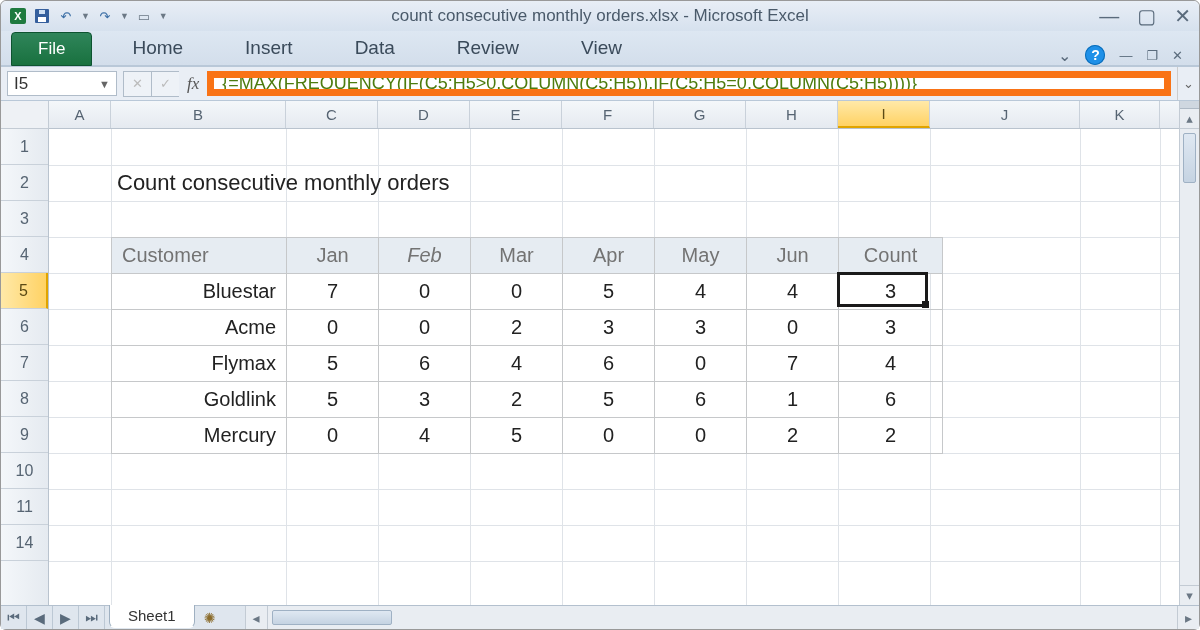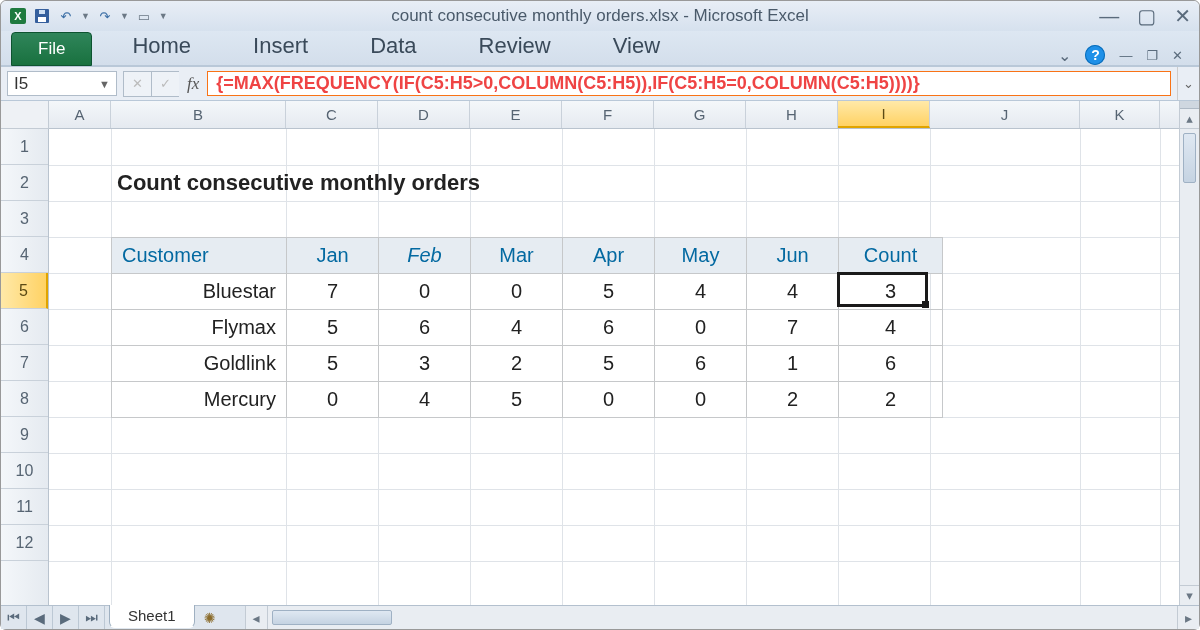--- a/index.html
+++ b/index.html
@@ -62,21 +62,21 @@
     color: #fff;
     padding: 6px 26px;
     font-size: 17px;
     border-top-left-radius: 4px;
     border-top-right-radius: 4px;
     border: 1px solid #0d5330;
     margin-bottom: -1px;
   }
   .tab {
     color: #3a4a5a;
-    font-size: 22px;
+    font-size: 19px;
     padding: 6px 22px;
     margin-left: 18px;
     cursor: default;
   }
   .ribbon-right { margin-left: auto; display:flex; align-items:center; gap:14px; color:#5a6b7c; padding-right:6px;}
   .help-circle {
     width: 20px; height: 20px; border-radius: 50%;
     background: #1e90e8; color: #fff; font-weight: bold;
     display: flex; align-items: center; justify-content: center;
     font-size: 14px;
@@ -114,30 +114,29 @@
     font-style: italic;
     font-family: "Times New Roman", serif;
     font-size: 17px;
     color: #555;
     padding: 0 8px;
     display:flex;align-items:center;
   }
   .formula-input {
     flex: 1;
     background: #fff;
-    border: 1px solid #f97316;
+    border: 7px solid #f97316;
     margin: 4px 6px 4px 0;
     padding: 0 8px;
     font-size: 18px;
-    color: #ef4444;
+    color: #4d7c0f;
     display: flex;
     align-items: center;
     overflow: hidden;
     white-space: nowrap;
-    font-weight: bold;
   }
   .formula-expand { width:22px; display:flex;align-items:center;justify-content:center; color:#666; border-left:1px solid #ccc;}
   
   .grid-area {
     flex: 1;
     display: flex;
     background: #fff;
     position: relative;
     overflow: hidden;
   }
@@ -189,37 +188,37 @@
     height: 100%;
   }
   .gl-v { position:absolute; top:0; bottom:0; width:1px; background:#dfe3e8; }
   .gl-h { position:absolute; left:0; right:0; height:1px; background:#dfe3e8; }
   .content {
     position: absolute;
     font-size: 20px;
     display: flex;
     align-items: center;
   }
-  .title-cell { font-size: 22px; font-weight:700; color:#222; }
+  .title-cell { font-size: 22px; font-weight:400; color:#222; }
   
   table.data {
     position: absolute;
     border-collapse: collapse;
     font-size: 20px;
     color: #222;
   }
   table.data th, table.data td {
     border: 1px solid #c6c8ca;
     height: 36px;
     padding: 0 10px;
   }
   table.data th {
     background: #e6ecf2;
     font-weight: 400;
-    color: #0369a1;
+    color: #737373;
     text-align: center;
   }
   table.data th.first { text-align: left; }
   table.data td { text-align: center; }
   table.data td.first { text-align: right; }
   .sel-cell {
     position: absolute;
     border: 3px solid #1a1a1a;
     pointer-events: none;
     background: transparent;
@@ -364,21 +363,21 @@
         <div class="rh">2</div>
         <div class="rh">3</div>
         <div class="rh">4</div>
         <div class="rh sel">5</div>
         <div class="rh">6</div>
         <div class="rh">7</div>
         <div class="rh">8</div>
         <div class="rh">9</div>
         <div class="rh">10</div>
         <div class="rh">11</div>
-        <div class="rh">12</div>
+        <div class="rh">14</div>
       </div>
     <div class="cells">
       <div class="cell-grid" id="cell-grid">
           <div class="gl-v" style="left: 62px;"></div>
           <div class="gl-v" style="left: 237px;"></div>
           <div class="gl-v" style="left: 329px;"></div>
           <div class="gl-v" style="left: 421px;"></div>
           <div class="gl-v" style="left: 513px;"></div>
           <div class="gl-v" style="left: 605px;"></div>
           <div class="gl-v" style="left: 697px;"></div>
@@ -417,20 +416,30 @@
                 <td class="first">Bluestar</td>
                 <td>7</td>
                 <td>0</td>
                 <td>0</td>
                 <td>5</td>
                 <td>4</td>
                 <td>4</td>
                 <td>3</td>
               </tr>
               <tr>
+                <td class="first">Acme</td>
+                <td>0</td>
+                <td>0</td>
+                <td>2</td>
+                <td>3</td>
+                <td>3</td>
+                <td>0</td>
+                <td>3</td>
+              </tr>
+              <tr>
                 <td class="first">Flymax</td>
                 <td>5</td>
                 <td>6</td>
                 <td>4</td>
                 <td>6</td>
                 <td>0</td>
                 <td>7</td>
                 <td>4</td>
               </tr>
               <tr>

